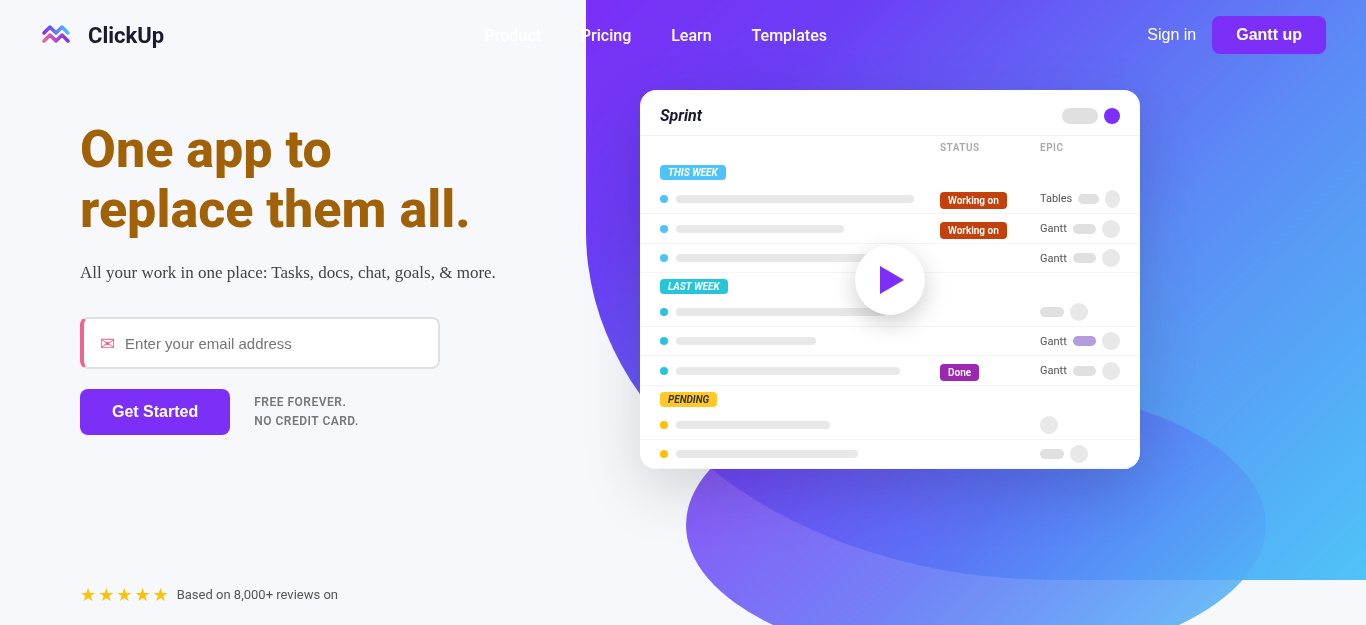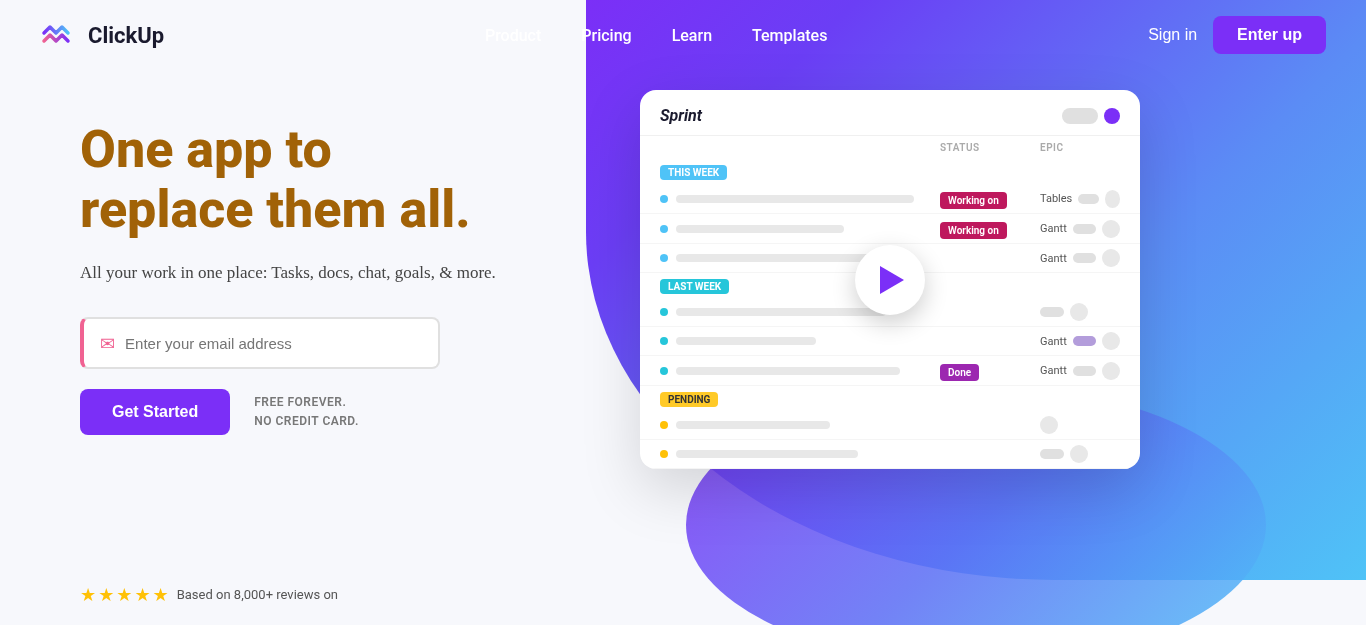--- a/index.html
+++ b/index.html
@@ -257,20 +257,21 @@
     }
 
     .section-label {
       display: inline-block;
       padding: 2px 8px;
       border-radius: 4px;
       font-size: 10px;
       font-weight: 700;
       color: #fff;
       margin: 6px 20px 4px;
+      font-style: italic;
     }
 
     .label-this-week { background: #4fc3f7; }
     .label-last-week { background: #26c6da; }
     .label-pending { background: #ffca28; color: #333; }
 
     .task-row {
       display: grid;
       grid-template-columns: 1fr 100px 80px;
       align-items: center;
@@ -299,21 +300,21 @@
 
     .status-badge {
       padding: 3px 8px;
       border-radius: 4px;
       font-size: 10px;
       font-weight: 600;
       color: #fff;
       text-align: center;
     }
 
-    .status-working { background: #be185d; }
+    .status-working { background: #c2410c; }
     .status-done { background: #9c27b0; }
 
     .epic-cell {
       display: flex;
       align-items: center;
       gap: 6px;
       font-size: 11px;
       color: #555;
     }
 
@@ -418,21 +419,21 @@
     <li>
       <a href="#">Learn</a>
     </li>
     <li>
       <a href="#">Templates</a>
     </li>
   </ul>
 
   <div class="nav-actions">
     <button class="sign-in-btn">Sign in</button>
-    <button class="sign-up-btn">Enter up</button>
+    <button class="sign-up-btn">Gantt up</button>
   </div>
 </nav>
 
 <div class="hero">
 
   <div class="hero-left">
     <h1 class="hero-title">
       <span>One app to</span><br>
       <span>replace them all.</span>
     </h1>

